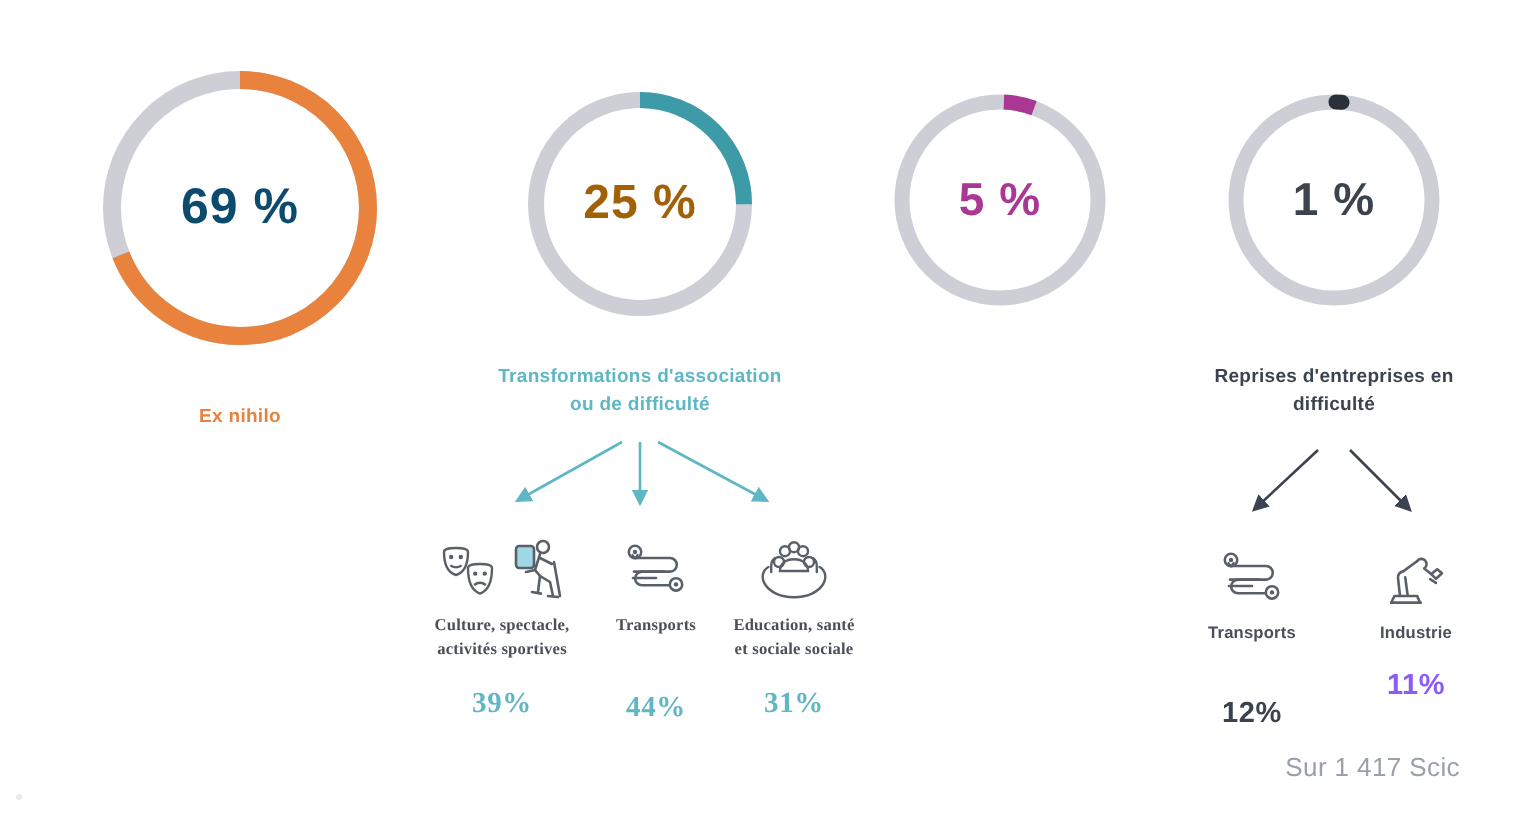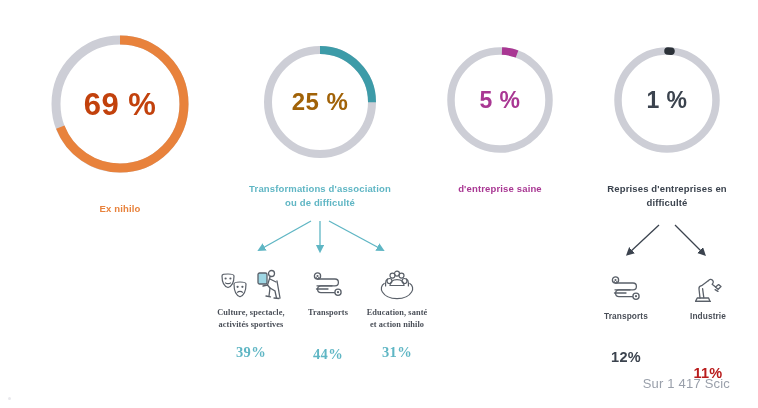--- a/index.html
+++ b/index.html
@@ -123,21 +123,21 @@
 
 <div class="stage">
 
   <div class="col" id="col-0">
     <div class="donut-wrap" style="width:152px;height:152px;margin-top:28px;">
       <svg width="152" height="152" viewBox="0 0 152 152" aria-hidden="true">
         <circle cx="76" cy="76" r="64" fill="none" stroke="#cdced6" stroke-width="9"></circle>
 
         <circle cx="76" cy="76" r="64" fill="none" stroke="#e8823c" stroke-width="9" stroke-dasharray="277.5 402.12" stroke-dashoffset="0" transform="rotate(-90 76 76)" stroke-linecap="butt"></circle>
       </svg>
-      <div class="donut-center" style="color:#c2410c;font-size:31px;">69 %</div>
+      <div class="donut-center" style="color:#0c4a6e;font-size:25px;">69 %</div>
     </div>
     <div class="cat-title" style="color:#e8823c;margin-top:22px;">
       <div>Ex nihilo</div>
     </div>
   </div>
 
   <div class="col" id="col-1">
     <div class="donut-wrap" style="width:124px;height:124px;margin-top:40px;">
       <svg width="124" height="124" viewBox="0 0 124 124" aria-hidden="true">
         <circle cx="62" cy="62" r="52" fill="none" stroke="#cdced6" stroke-width="8"></circle>
@@ -233,39 +233,38 @@
               <circle cx="26.5" cy="11" r="2.5"></circle>
               <path d="M12 15.5 C12 11.8 14.8 9.6 19 9.6 C23.2 9.6 26 11.8 26 15.5 Z"></path>
               <path d="M9.5 9 C8.3 9.8 7.6 11.2 7.6 13 L7.6 16"></path>
               <path d="M28.5 9 C29.7 9.8 30.4 11.2 30.4 13 L30.4 16"></path>
               <path d="M6.2 13.5 C3.2 15.2 2.5 19 4.4 22 C6.6 25.6 11.6 28.6 19 28.6 C26.4 28.6 31.4 25.6 33.6 22 C35.5 19 34.8 15.2 31.8 13.5"></path>
             </g>
           </svg>
         </div>
         <div class="sub-label">
           <div>Education, santé</div>
-          <div>et action nihilo</div>
+          <div>et sociale sociale</div>
         </div>
         <div class="sub-pct" style="color:#5fb6c4;">31%</div>
       </div>
 
     </div>
   </div>
 
   <div class="col" id="col-2">
     <div class="donut-wrap" style="width:116px;height:116px;margin-top:42px;">
       <svg width="116" height="116" viewBox="0 0 116 116" aria-hidden="true">
         <circle cx="58" cy="58" r="49" fill="none" stroke="#cdced6" stroke-width="7.5"></circle>
 
         <circle cx="58" cy="58" r="49" fill="none" stroke="#a93793" stroke-width="7.5" stroke-dasharray="15.4 307.9" stroke-dashoffset="-2" transform="rotate(-90 58 58)" stroke-linecap="butt"></circle>
       </svg>
       <div class="donut-center" style="color:#a93793;font-size:23px;">5 %</div>
     </div>
     <div class="cat-title" style="color:#a93793;margin-top:24px;">
-      <div>d'entreprise saine</div>
     </div>
   </div>
 
   <div class="col" id="col-3">
     <div class="donut-wrap" style="width:116px;height:116px;margin-top:42px;">
       <svg width="116" height="116" viewBox="0 0 116 116" aria-hidden="true">
         <circle cx="58" cy="58" r="49" fill="none" stroke="#cdced6" stroke-width="7.5"></circle>
 
         <circle cx="58" cy="58" r="49" fill="none" stroke="#2b3138" stroke-width="7.5" stroke-dasharray="3.1 307.9" stroke-dashoffset="-1" transform="rotate(-90 58 58)" stroke-linecap="round"></circle>
       </svg>
@@ -319,21 +318,21 @@
               <path d="M24.6 13 L27.6 10.6 L30 12.6 L27 15.4 Z"></path>
               <path d="M24.1 15.6 L27 17.4"></path>
               <path d="M6.2 24 H17.6 L19 27.4 H4.6 Z"></path>
               <path d="M4.6 27.4 H19.4"></path>
             </g>
           </svg>
         </div>
         <div class="sub-label">
           <div>Industrie</div>
         </div>
-        <div class="sub-pct" style="color:#b91c1c;margin-top:42px;">11%</div>
+        <div class="sub-pct" style="color:#8b5cf6;margin-top:12px;">11%</div>
       </div>
 
     </div>
   </div>
 
   <div class="footnote">Sur 1 417 Scic</div>
   <div class="corner-dot"></div>
 
 </div>
 

